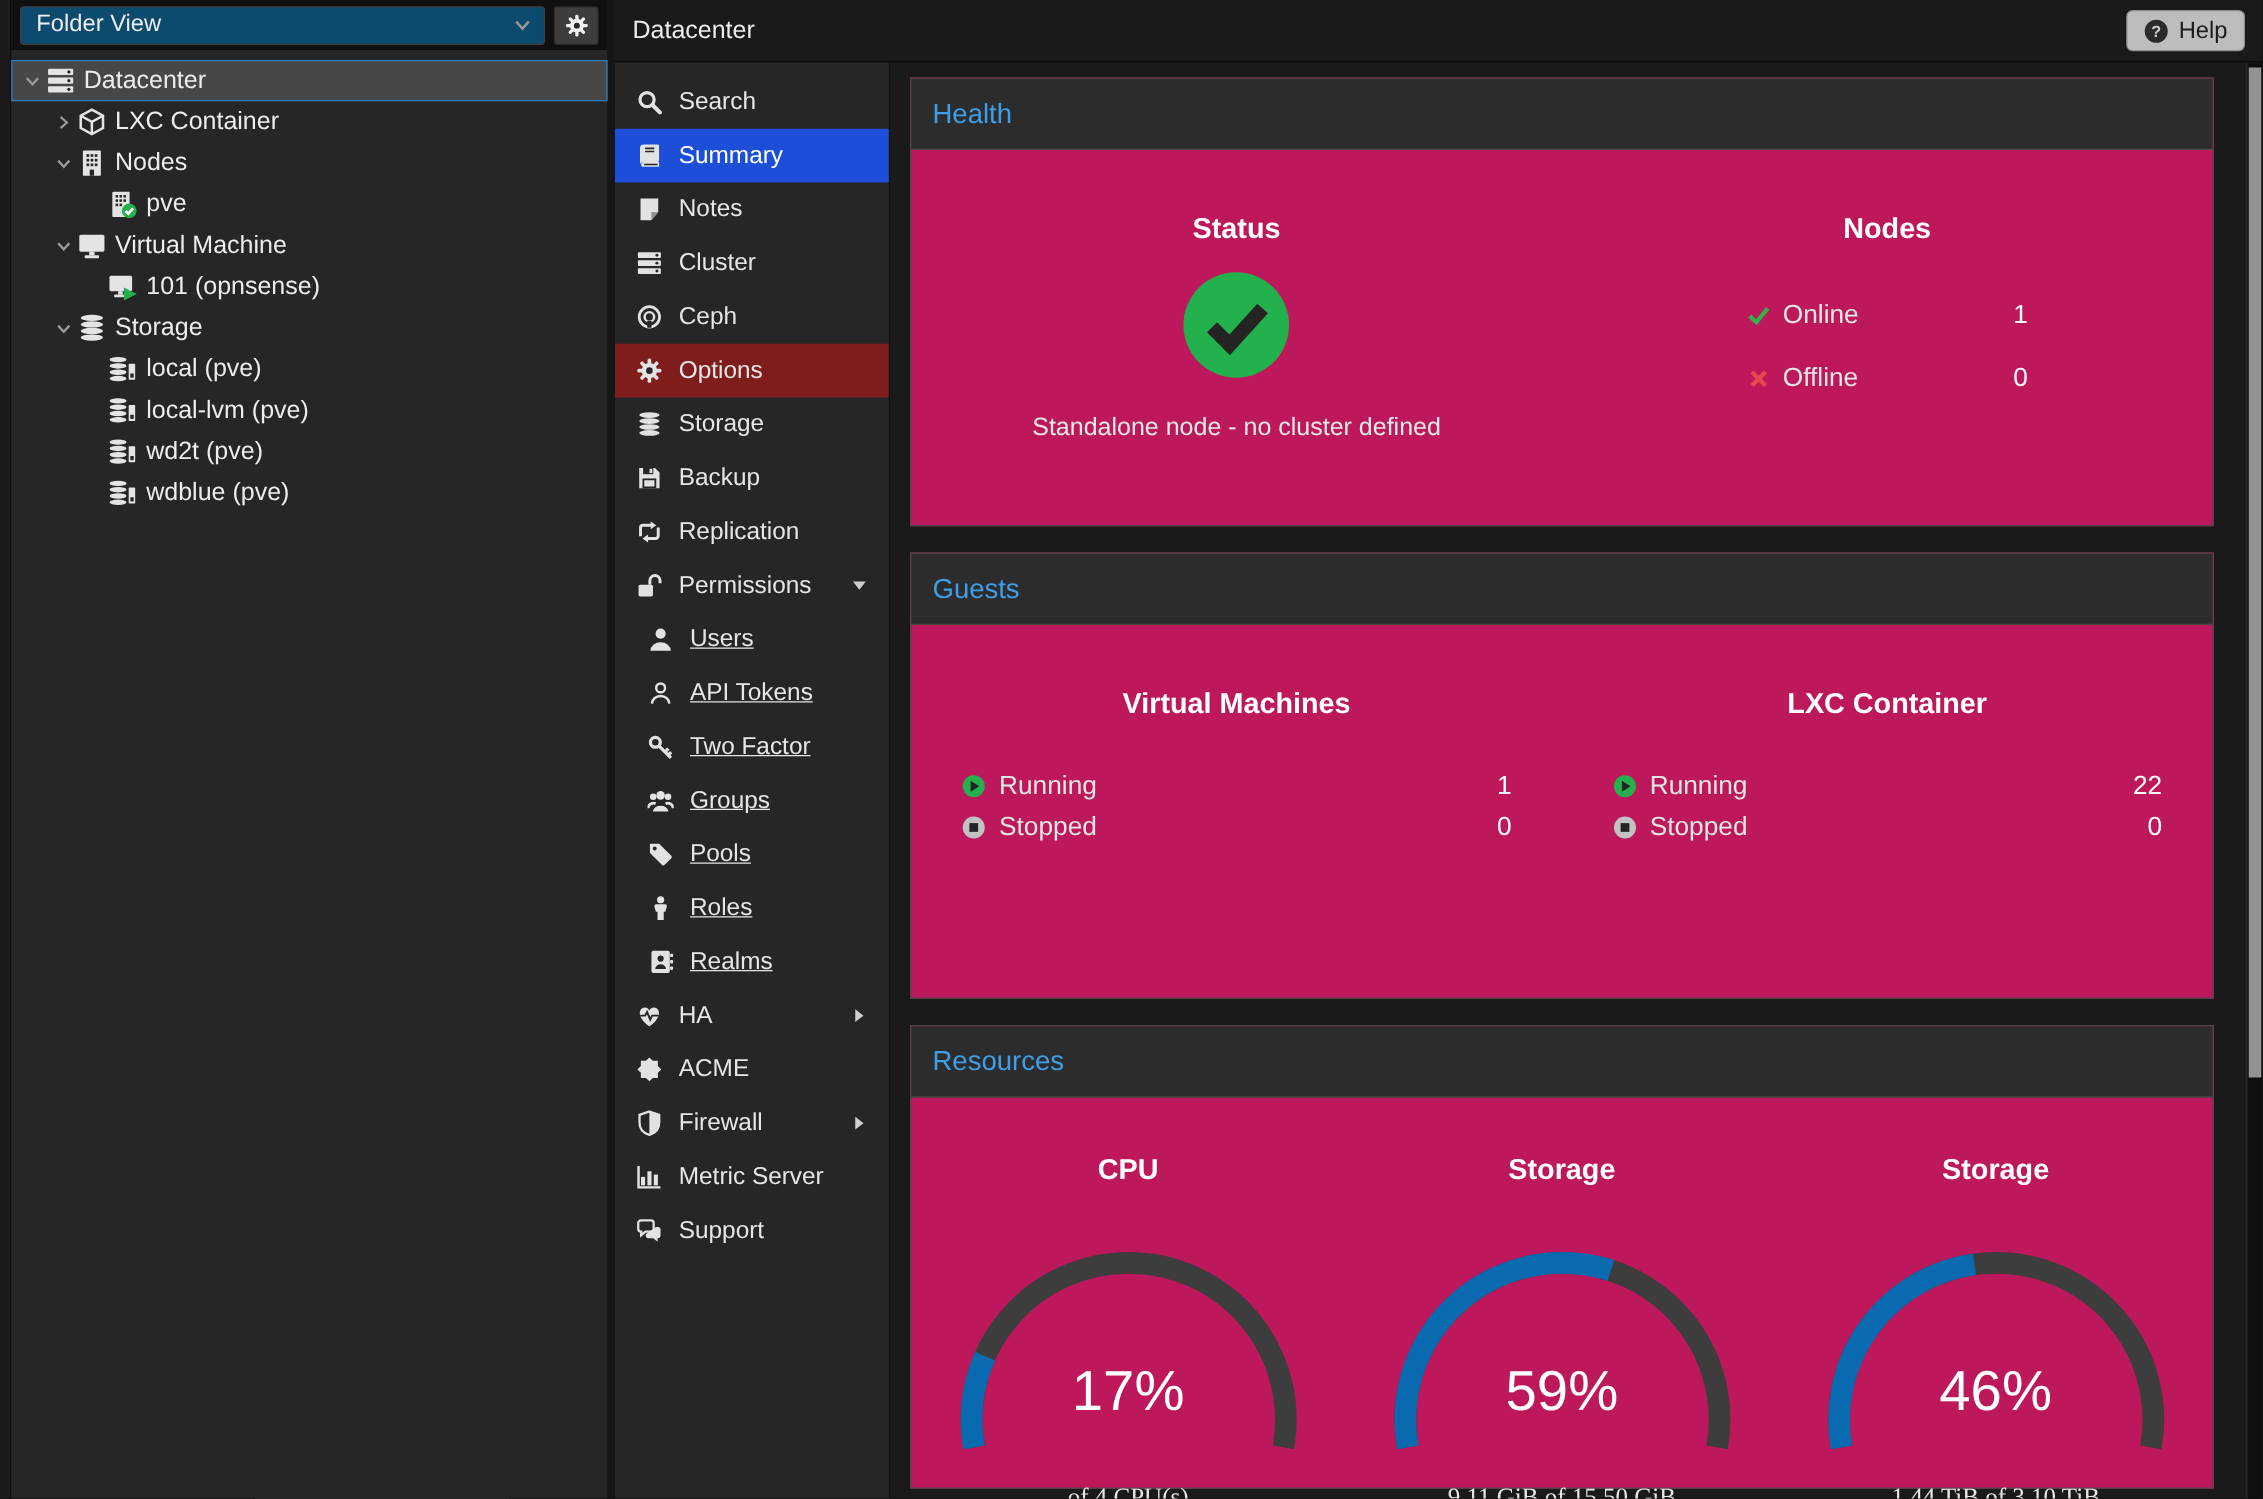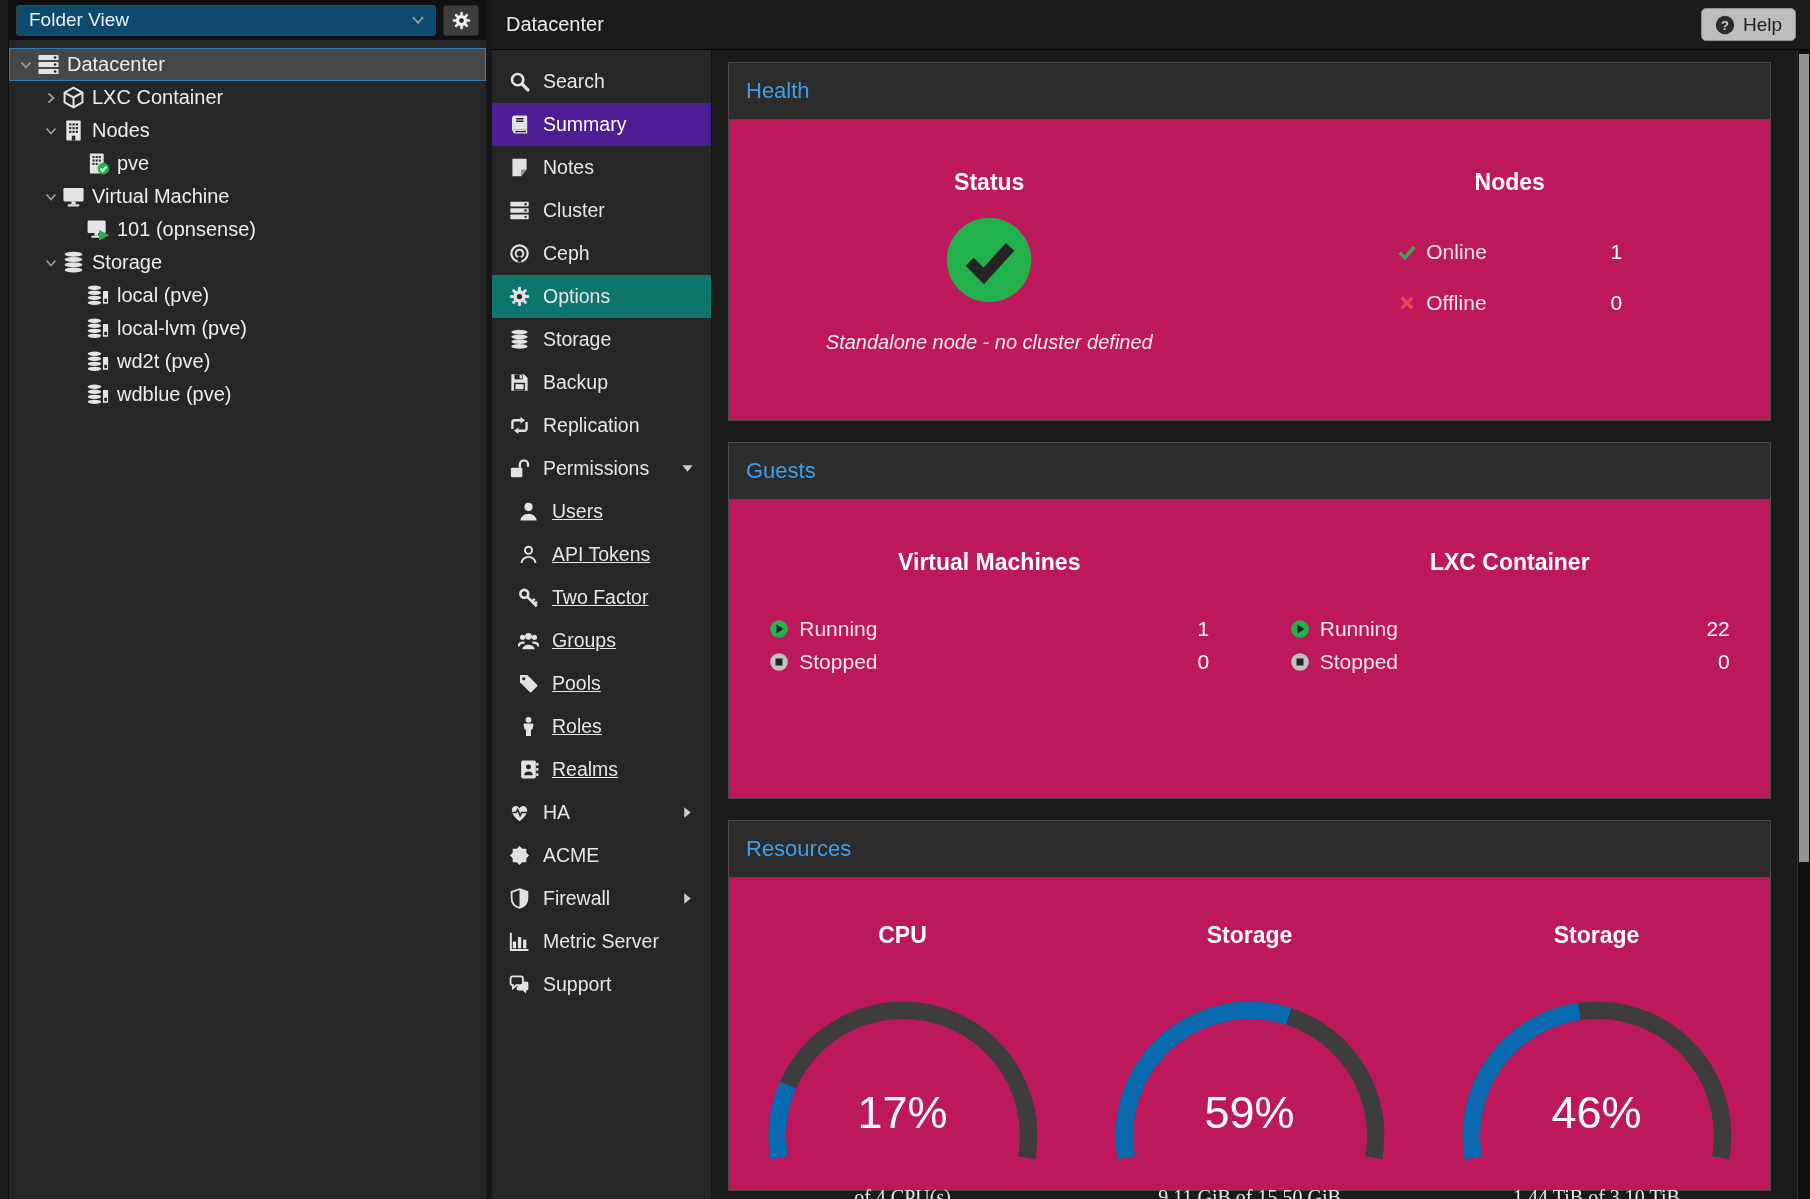--- a/index.html
+++ b/index.html
@@ -39,39 +39,39 @@
     height:33px; padding:0 13px; display:flex; align-items:center; gap:8px; font-size:19px;
     font-family:inherit; cursor:pointer; }
   .help-ic { width:20px; height:20px; }
 
   .main-row { flex:1; display:flex; min-height:0; }
 
   
   .nav { width:220px; background:#262626; border-right:1px solid #111; padding-top:10px; }
   .nav-item { height:43px; display:flex; align-items:center; padding:0 10px 0 17px; cursor:pointer; color:#e6e6e6; }
   .nav-item.sub { padding-left:26px;text-decoration:underline; }
-  .nav-item.selected { background:#4c1d95; color:#fff; }
-  .nav-item.hover { background:#0f766e; }
+  .nav-item.selected { background:#1d4ed8; color:#fff; }
+  .nav-item.hover { background:#7f1d1d; }
   .n-icon { width:21px; height:21px; flex:0 0 21px; margin-right:13px; color:#e2e2e2; }
   .n-label { font-size:19.5px; white-space:nowrap; }
   .n-chev { width:15px; height:15px; margin-left:auto; margin-right:6px; }
 
   
   .content { flex:1; background:#1a1a1a; position:relative; overflow:hidden; padding:12px 39px 0 16px; }
   .panel { background:#be185d; border:1px solid #4a4a4a; margin-bottom:21px; }
   .panel-hd { background:#2c2c2c; border-bottom:1px solid #4a4a4a; padding:15px 17px; }
   .panel-title { color:#3e9fe8; font-size:22px; }
   .panel-bd { position:relative; }
 
   .two-col { display:grid; grid-template-columns:1fr 1fr; }
   .col-heading { font-size:23px; font-weight:bold; color:#fff; text-align:center; margin:12px; }
 
   .health-bd { height:300px; padding-top:37px; }
   .big-check { width:88px; height:88px; margin:20px auto 0; }
-  .status-msg { text-align:center; font-size:20px; color:#eaeaea; margin-top:27px;font-style:italic; }
+  .status-msg { text-align:center; font-size:20px; color:#eaeaea; margin-top:27px; }
   .node-rows { width:225px; margin:30px auto 0; }
   .h-row { display:flex; align-items:center; gap:9px; height:51px; font-size:21px; }
   .h-row .r-icon { width:20px; height:20px; }
   .r-value { margin-left:auto; color:#fff; }
 
   .guests-bd { height:298px; padding-top:37px; }
   .guest-rows { width:440px; margin:36px auto 0; }
   .g-row { display:flex; align-items:center; gap:10px; height:33px; font-size:21px; }
   .g-row .r-icon { width:20px; height:20px; }
 

